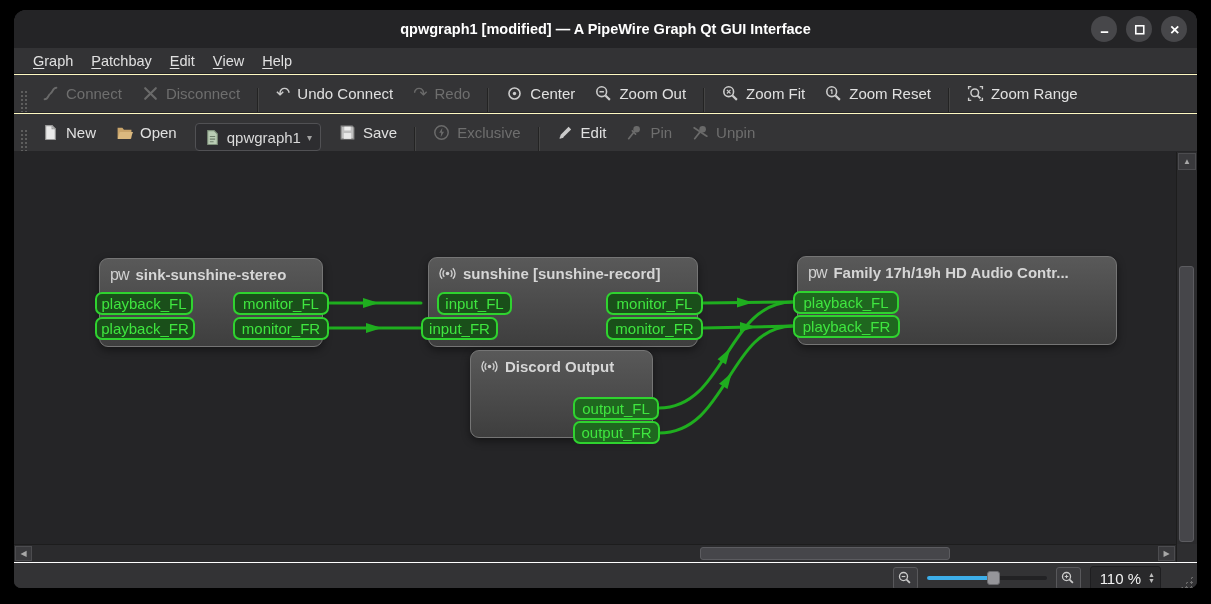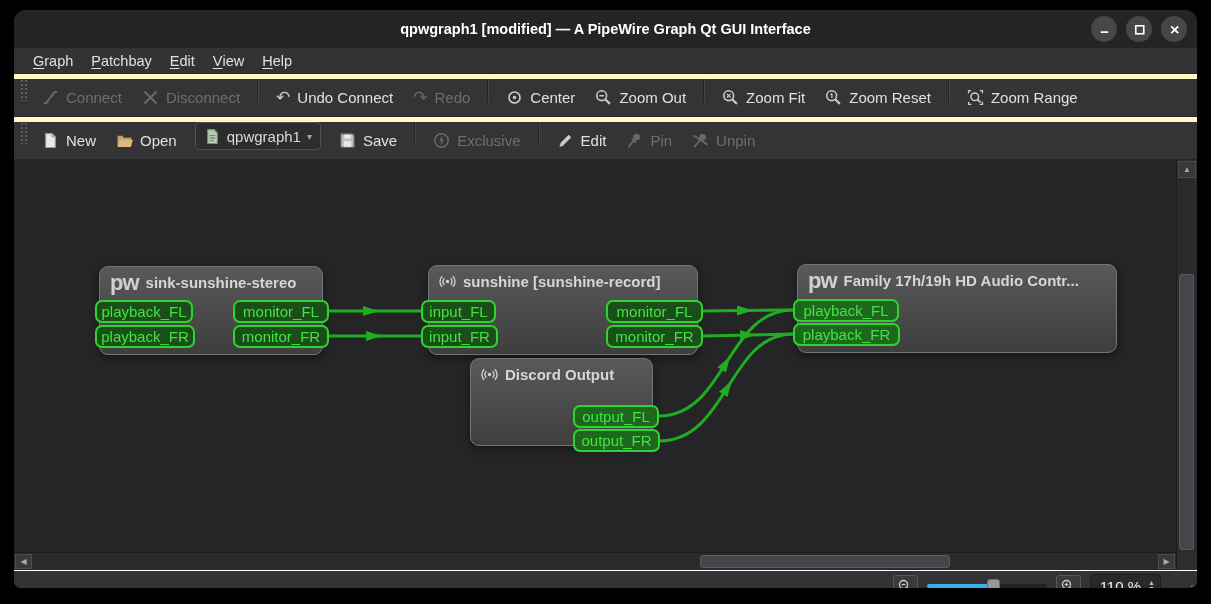--- a/index.html
+++ b/index.html
@@ -13,22 +13,22 @@
               text-align:center;color:#ffffff;font-weight:700;font-size:14.5px;}
   .win-controls{position:absolute;right:10px;top:6px;display:flex;}
   .wbtn{width:26px;height:26px;border-radius:50%;background:#47474a;margin-left:9px;
         display:flex;align-items:center;justify-content:center;}
   
   .menubar{height:25px;background:#333335;display:flex;align-items:stretch;
            padding-left:10px;border-bottom:1px solid #232325;}
   .menu-item{display:flex;align-items:center;padding:0 9px;color:#e0e0e0;font-size:14.5px;}
   .menu-item .mn{text-decoration:underline;text-underline-offset:2px;}
   
-  .toolbar{height:37px;background:#343436;display:flex;align-items:flex-start;
-           border-top:5px solid #fef9c3;border-bottom:1px solid #252527;}
+  .toolbar{height:37px;background:#343436;display:flex;align-items:flex-end;
+           border-top:1px solid #fef9c3;border-bottom:1px solid #252527;}
   .grip{width:7px;height:22px;margin:0 5px 0 6px;
         background-image:radial-gradient(#5e5e5e 1px,transparent 1.3px);
         background-size:4px 4px;}
   .sep{width:2px;height:24px;margin:0 7px;
        background:linear-gradient(to right,#232323 50%,#454545 50%);}
   .tb-item{display:flex;align-items:center;gap:7px;padding:0 10px;height:100%;
            color:#e0e0e0;font-size:15px;white-space:nowrap;}
   .tb-item.disabled{color:#6e6e6e;}
   .ticon{width:17px;height:17px;color:#cbcbcb;flex:0 0 auto;}
   .tb-item.disabled .ticon{color:#6a6a6a;}
@@ -38,21 +38,21 @@
          border-radius:4px;height:26px;padding:0 8px;margin:0 8px;color:#dadada;font-size:15px;}
   .combo .caret{color:#a2a2a2;font-size:10px;}
   
   .canvas-area{position:relative;height:410px;background:#252527;}
   .canvas{position:absolute;left:0;top:0;width:1162px;height:392px;background:#252527;overflow:hidden;}
   .edges{position:absolute;left:0;top:0;}
   .node{position:absolute;background:linear-gradient(#595959,#3e3e3e);
         border:1px solid #757575;border-radius:9px;box-shadow:0 3px 8px rgba(0,0,0,.45);}
   .node-title{display:flex;align-items:center;gap:7px;padding:7px 10px;color:#d6d6d6;
               font-weight:700;font-size:15px;white-space:nowrap;overflow:hidden;}
-  .pw{font-weight:700;font-size:22px;color:#d0d0d0;letter-spacing:-1px;line-height:14px;text-align:right;}
+  .pw{font-weight:400;font-size:16px;color:#d0d0d0;letter-spacing:-1px;line-height:14px;text-align:right;}
   .node-icon{width:17px;height:17px;color:#d0d0d0;flex:0 0 auto;}
   .port{position:absolute;height:23px;box-sizing:border-box;background:#1a4f1a;
         border:2px solid #2fd32f;border-radius:7px;color:#3fe63f;font-size:15px;
         display:flex;align-items:center;justify-content:center;line-height:1;}
   .port.hl{background:#1f671f;}
   
   .vscroll{position:absolute;right:0;top:0;width:20px;height:410px;background:#2b2b2d;
            border-left:1px solid #1d1d1d;}
   .hscroll{position:absolute;left:0;top:392px;width:1162px;height:18px;background:#2b2b2d;
            border-top:1px solid #1d1d1d;box-sizing:border-box;}
@@ -318,21 +318,21 @@
               </svg>
           <span>Discord Output</span>
         </div>
       </div>
 
       <div class="port" style="left:81px;top:140px;width:98px;">playback_FL</div>
       <div class="port" style="left:81px;top:165px;width:100px;">playback_FR</div>
       <div class="port" style="left:219px;top:140px;width:96px;">monitor_FL</div>
       <div class="port" style="left:219px;top:165px;width:96px;">monitor_FR</div>
 
-      <div class="port" style="left:407px;top:140px;width:75px;">input_FL</div>
+      <div class="port" style="left:423px;top:140px;width:75px;">input_FL</div>
       <div class="port" style="left:407px;top:165px;width:77px;">input_FR</div>
       <div class="port" style="left:592px;top:140px;width:97px;">monitor_FL</div>
       <div class="port" style="left:592px;top:165px;width:97px;">monitor_FR</div>
 
       <div class="port hl" style="left:779px;top:139px;width:106px;">playback_FL</div>
       <div class="port hl" style="left:779px;top:163px;width:107px;">playback_FR</div>
 
       <div class="port hl" style="left:559px;top:245px;width:86px;">output_FL</div>
       <div class="port hl" style="left:559px;top:269px;width:87px;">output_FR</div>
     </div>

